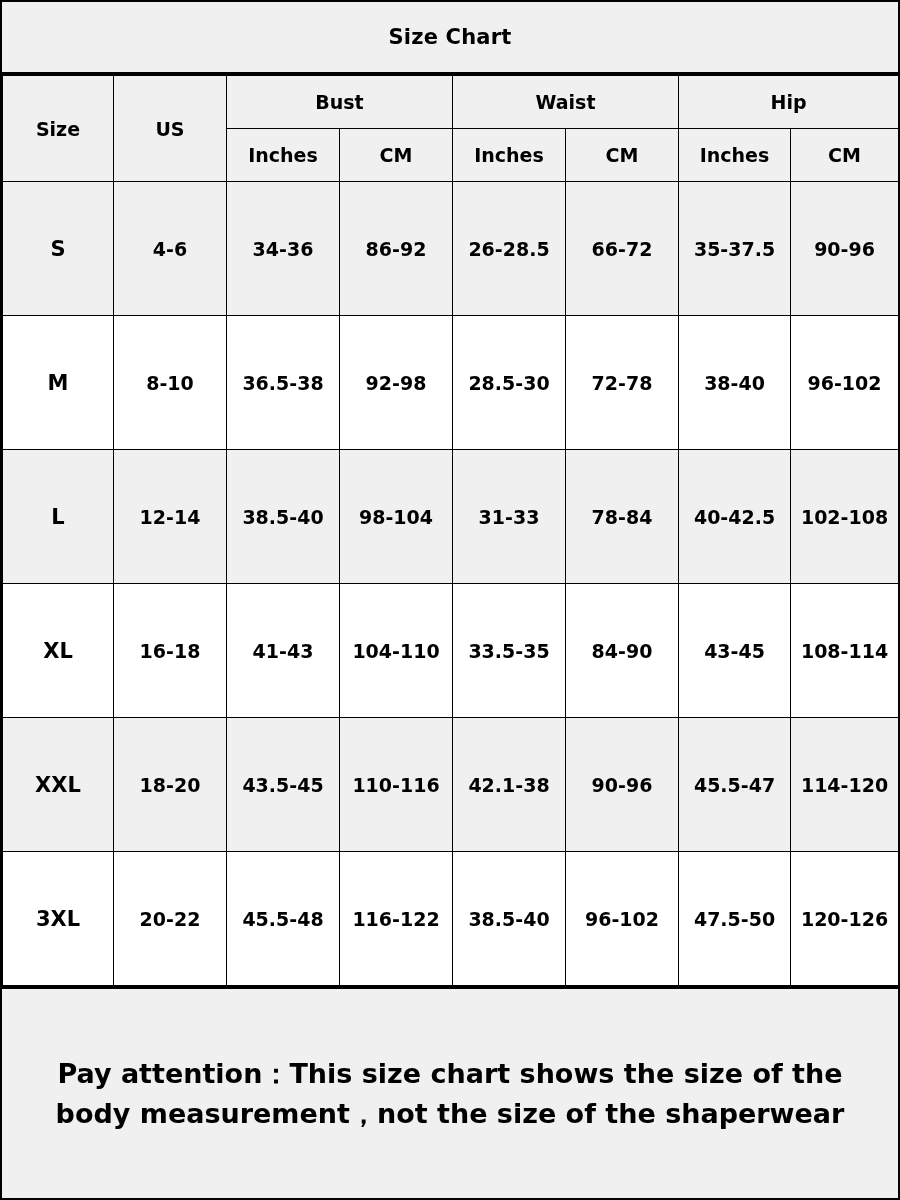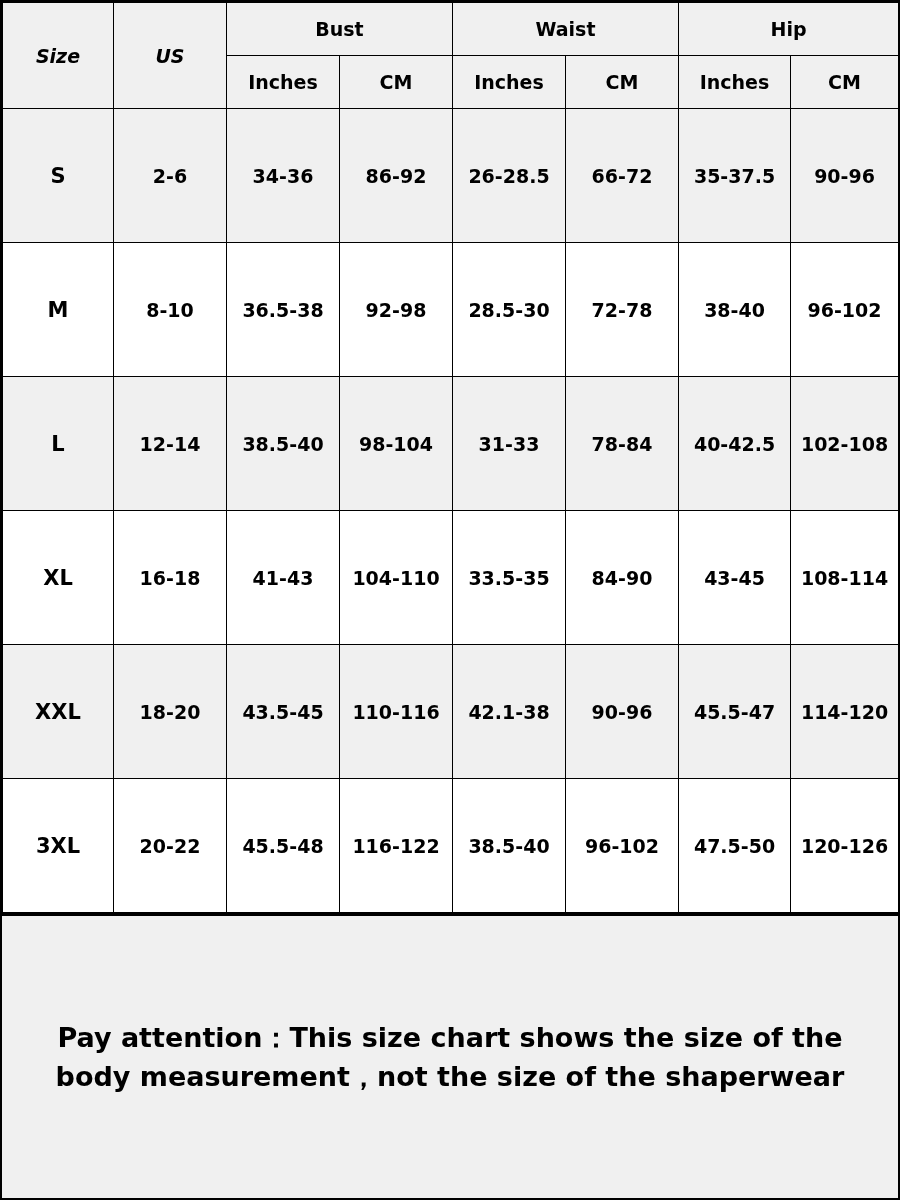--- a/index.html
+++ b/index.html
@@ -62,21 +62,20 @@
     margin-top: 16px;
   }
   .hdr-sub {
     font-size: 19px;
     height: 52px;
     margin-top: 23px;
   }
   .hdr-tall {
     font-size: 19px;
     height: 104px;
-    font-style: italic;
   }
   tbody tr {
     height: 134px;
   }
   tbody tr.shaded td {
     background: #f0f0f0;
   }
   tbody tr.plain td {
     background: #ffffff;
   }
@@ -110,20 +109,23 @@
     font-size: 27px;
     font-weight: bold;
     line-height: 1.45;
   }
 </style>
 </head>
 <body>
 
 <div class="sheet">
 
+  <div class="title-band">
+    <div class="title-text">Size Chart</div>
+  </div>
 
   <table class="size-table">
     <colgroup>
       <col class="c-size">
         <col class="c-us">
         <col class="c-bi">
         <col class="c-bc">
       <col class="c-wi">
         <col class="c-wc">
         <col class="c-hi">
@@ -142,21 +144,21 @@
         <th class="hdr-sub">CM</th>
         <th class="hdr-sub">Inches</th>
         <th class="hdr-sub">CM</th>
         <th class="hdr-sub">Inches</th>
         <th class="hdr-sub">CM</th>
       </tr>
     </thead>
     <tbody>
       <tr class="shaded">
         <td class="size-col">S</td>
-        <td>2-6</td>
+        <td>4-6</td>
         <td>34-36</td>
         <td>86-92</td>
         <td>26-28.5</td>
         <td>66-72</td>
         <td>35-37.5</td>
         <td>90-96</td>
       </tr>
       <tr class="plain">
         <td class="size-col">M</td>
         <td>8-10</td>

